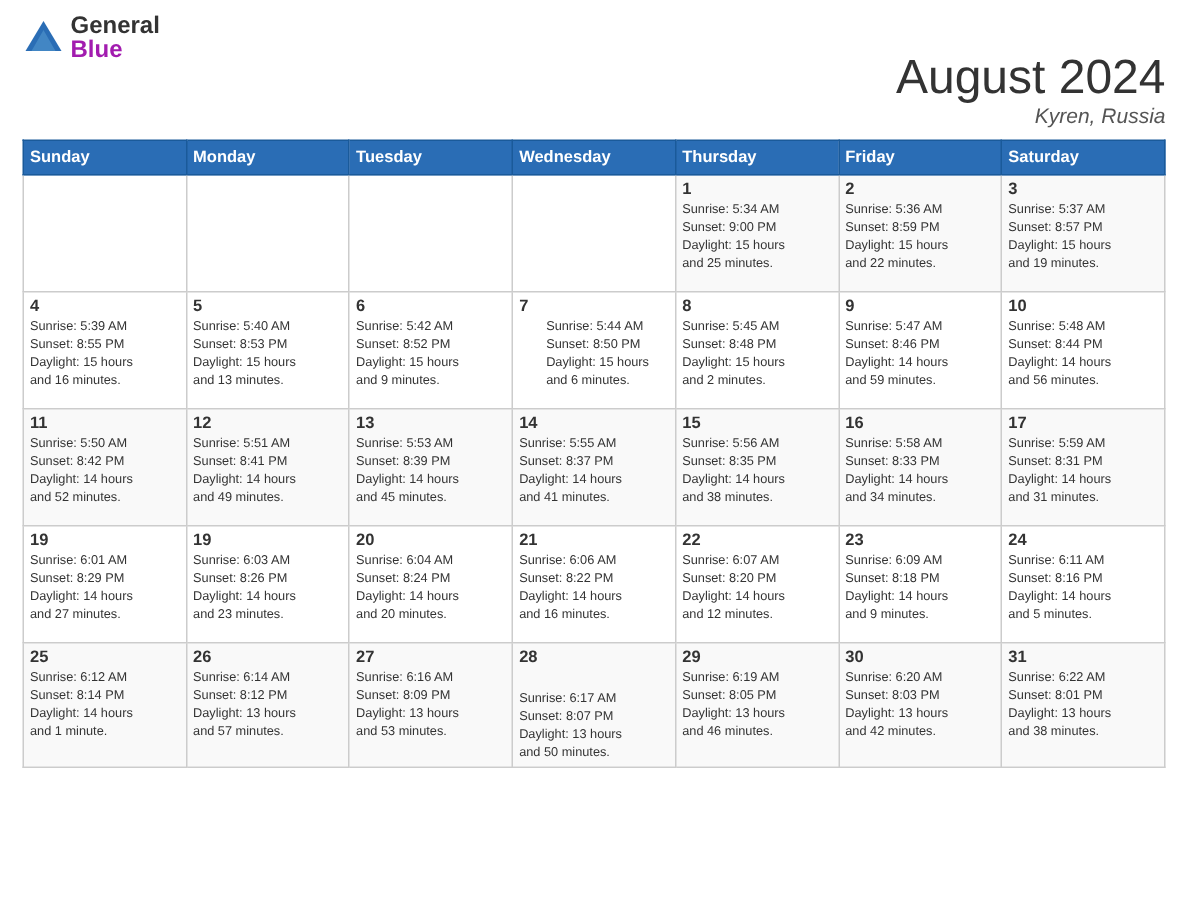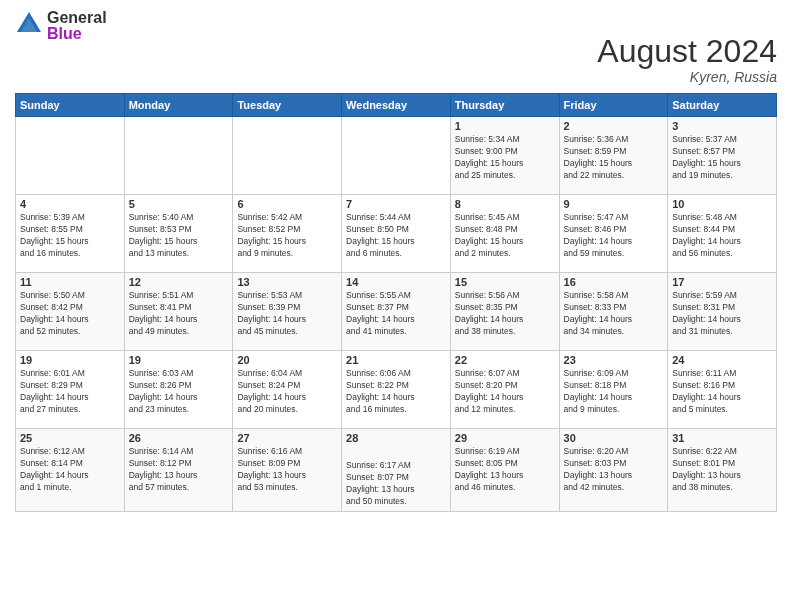--- a/index.html
+++ b/index.html
@@ -17,20 +17,21 @@
       background: #fff;
     }
     .header {
       display: flex;
       justify-content: space-between;
       align-items: flex-start;
       margin-bottom: 8px;
     }
     .logo {
       display: flex;
+      align-items: center;
       gap: 4px;
     }
     .logo-text {
       display: flex;
       flex-direction: column;
       line-height: 1;
     }
     .logo-general {
       font-size: 16px;
       font-weight: bold;
@@ -189,21 +190,21 @@
           </td>
           <td>
             <span class="day-num">6</span>
             <div class="day-info" style="white-space: pre-line;">Sunrise: 5:42 AM
 Sunset: 8:52 PM
 Daylight: 15 hours
 and 9 minutes.</div>
           </td>
           <td>
             <span class="day-num">7</span>
-            <div class="day-info" style="white-space: pre-line;">Sunrise: 5:44 AM
+            <div class="day-info" style="white-space: pre-line; margin-left: 18px;">Sunrise: 5:44 AM
 Sunset: 8:50 PM
 Daylight: 15 hours
 and 6 minutes.</div>
           </td>
           <td>
             <span class="day-num">8</span>
             <div class="day-info" style="white-space: pre-line;">Sunrise: 5:45 AM
 Sunset: 8:48 PM
 Daylight: 15 hours
 and 2 minutes.</div>

